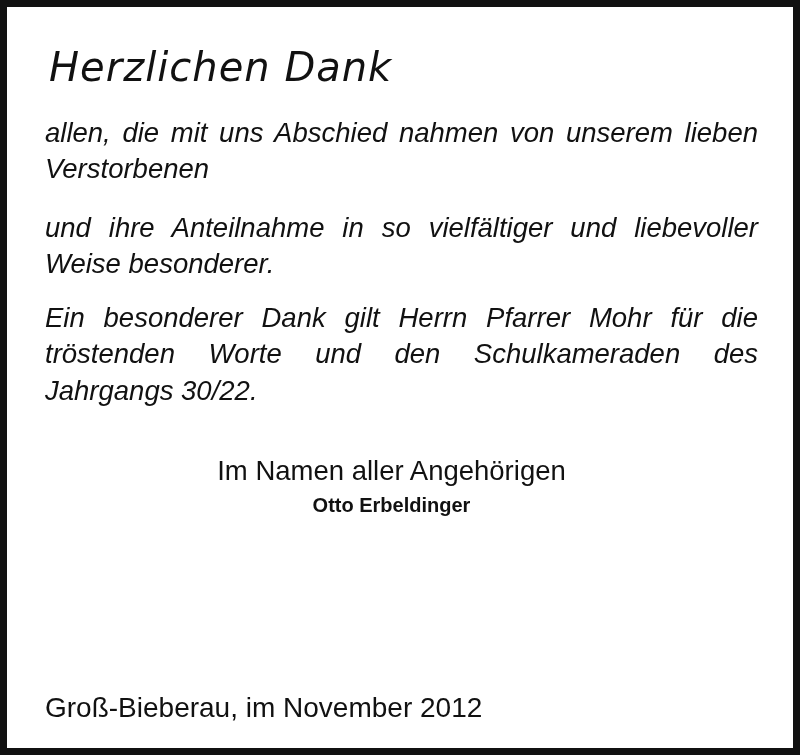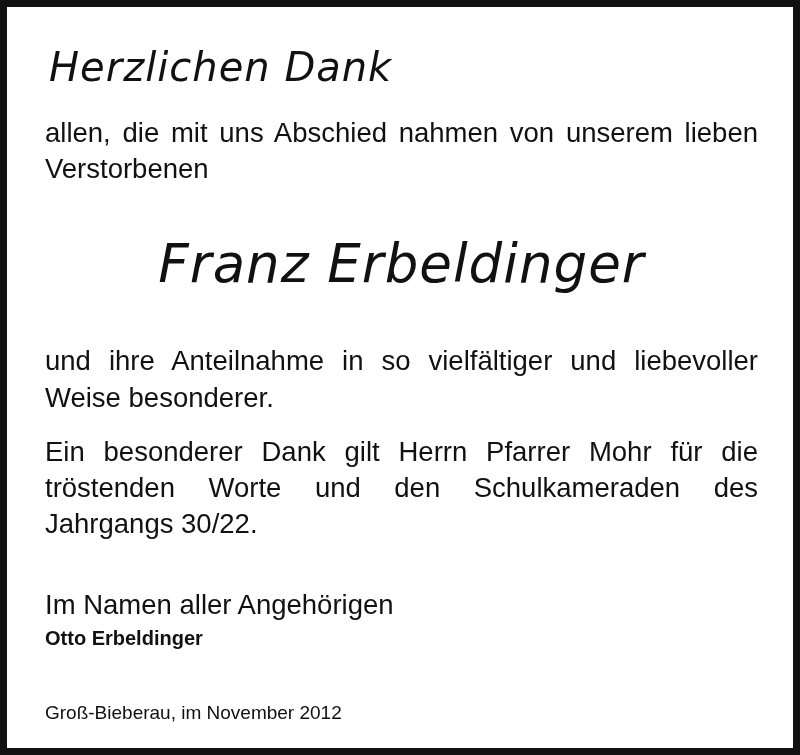--- a/index.html
+++ b/index.html
@@ -34,68 +34,68 @@
   .para {
     font-size: 27.5px;
     line-height: 1.32;
     color: #111111;
     text-align: justify;
     text-justify: inter-word;
     margin: 0 0 18px 0;
   }
   .para.last-line-left {
     text-align-last: left;
+    font-style: italic;
   }
   .name-deceased {
     font-family: "DejaVu Sans", sans-serif;
     font-style: italic;
     font-weight: 400;
     font-size: 53px;
     color: #111111;
     text-align: center;
     letter-spacing: 1px;
     margin: 48px 0 52px 0;
     line-height: 1.05;
   }
   .block-gap-1 { margin-bottom: 22px; }
   .signature-block {
-    text-align: left;
+    text-align: center;
     margin-top: 44px;
     margin-right: 20px;
   }
   .sig-line {
     font-size: 27.5px;
     color: #111111;
     line-height: 1.33;
   }
   .sig-name {
     font-size: 20px;
     font-weight: bold;
     color: #111111;
     line-height: 1.33;
     margin-top: 2px;
   }
   .place-date {
-    font-size: 19px;
+    font-size: 28px;
     color: #111111;
     position: absolute;
     left: 38px;
     bottom: 24px;
   }
 </style>
 </head>
 <body>
 
 <div class="notice">
 
   <div class="heading-thanks">Herzlichen Dank</div>
 
   <p class="para last-line-left block-gap-1">allen, die mit uns Abschied nahmen von unserem lieben Verstorbenen</p>
 
-  <div class="name-deceased">Franz Erbeldinger</div>
 
   <p class="para last-line-left">und ihre Anteilnahme in so vielfältiger und liebevoller Weise besonderer.</p>
 
   <p class="para last-line-left">Ein besonderer Dank gilt Herrn Pfarrer Mohr für die tröstenden Worte und den Schulkameraden des Jahrgangs 30/22.</p>
 
   <div class="signature-block">
     <div class="sig-line">Im Namen aller Angehörigen</div>
     <div class="sig-name">Otto Erbeldinger</div>
   </div>
 

